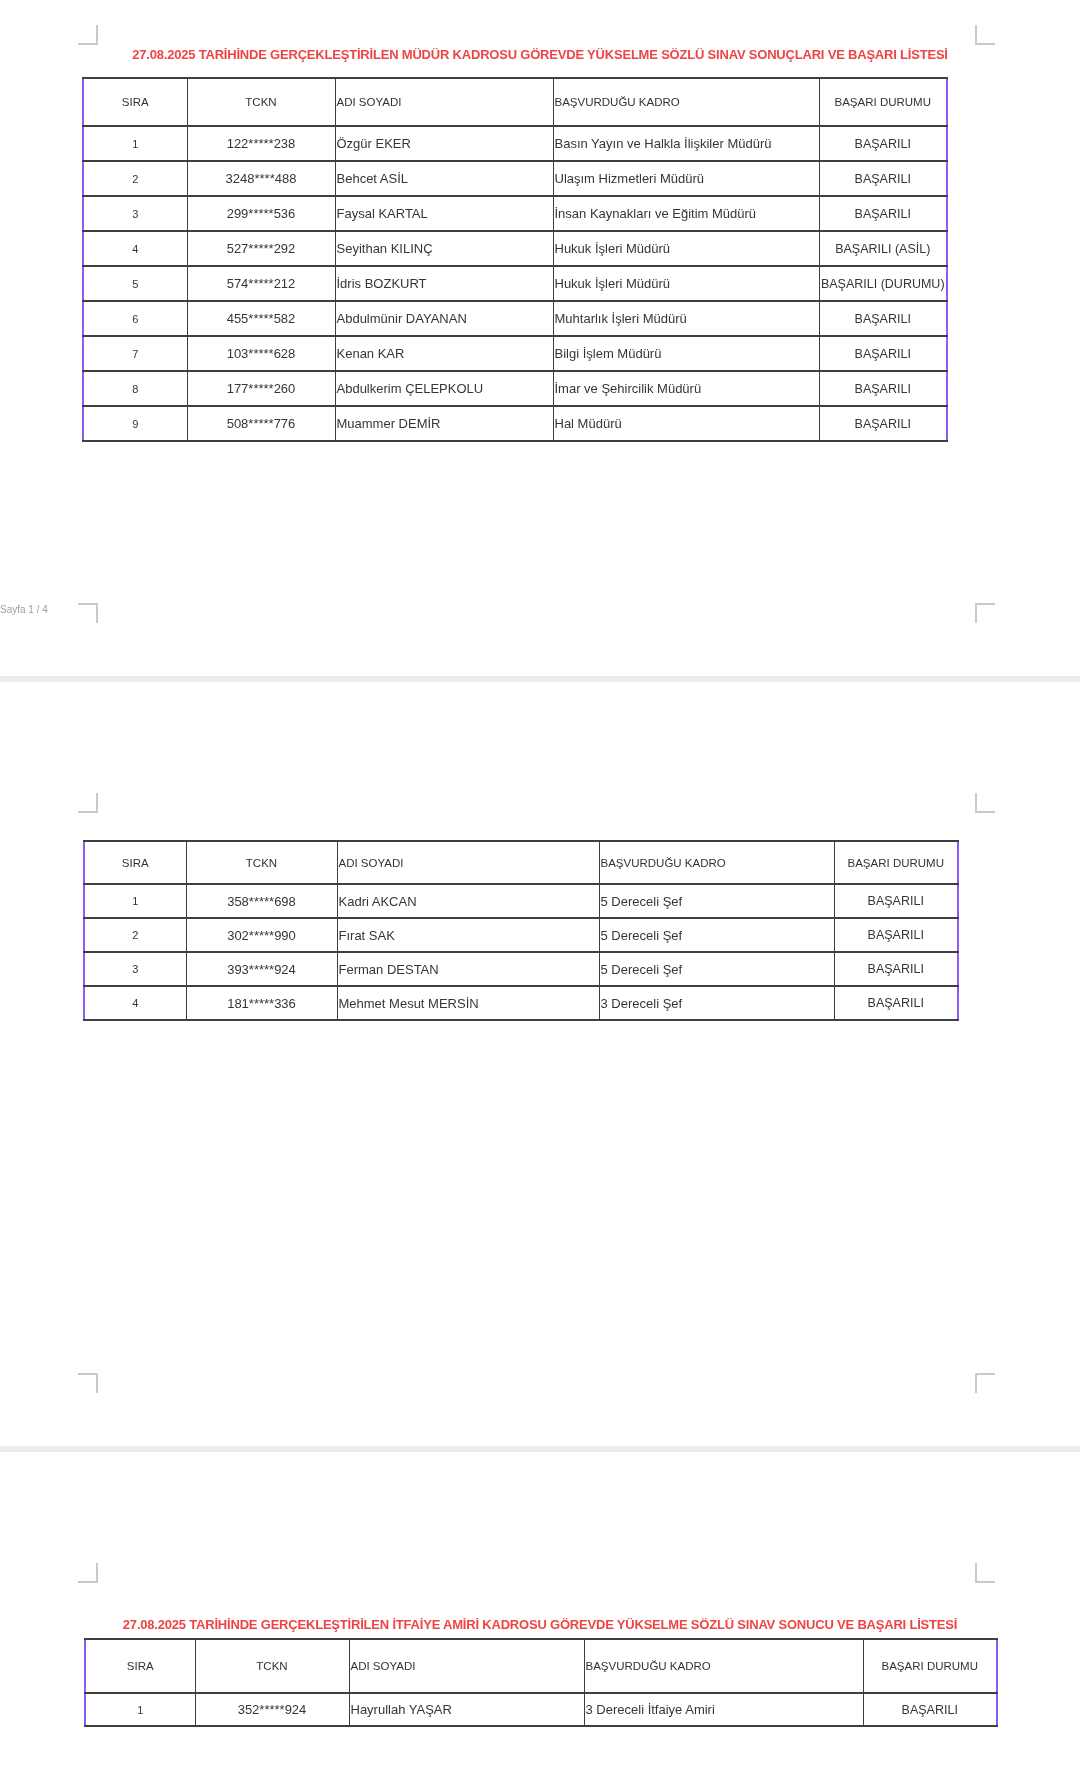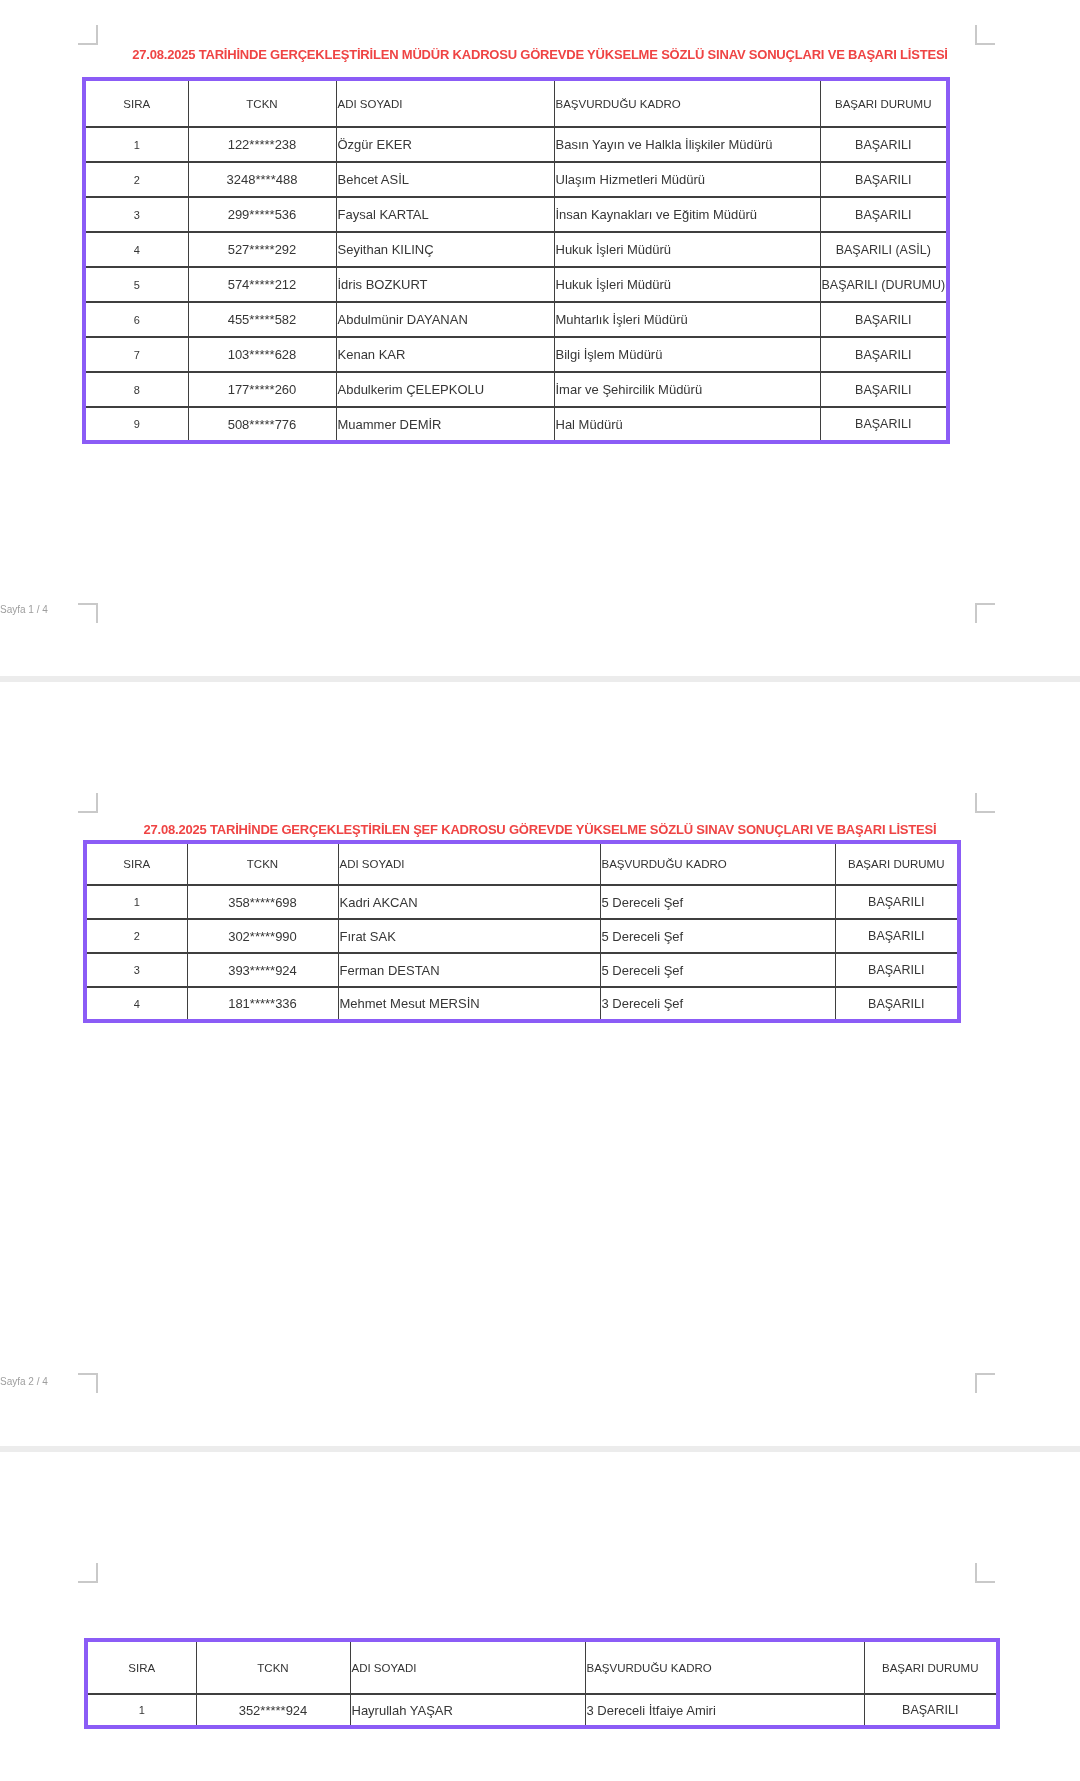--- a/index.html
+++ b/index.html
@@ -62,21 +62,21 @@
     white-space: nowrap;
   }
   .page-1 .doc-title { top: 38px; }
   .page-2 .doc-title { top: 815px; top: 131px; }
   .page-3 .doc-title { top: 156px; }
 
   table.results {
     position: absolute;
     border-collapse: collapse;
     table-layout: fixed;
-    border: 4px solid #8b5cf6;
+    border: 2px solid #8b5cf6;
   }
   .page-1 table.results { top: 77px;  left: 82px; width: 864px; }
   .page-2 table.results { top: 158px; left: 83px; width: 874px; }
   .page-3 table.results { top: 186px; left: 84px; width: 912px; }
 
   
   .t1 col.c0 { width: 104px; } .t1 col.c1 { width: 148px; } .t1 col.c2 { width: 218px; } .t1 col.c3 { width: 266px; } .t1 col.c4 { width: 128px; }
   .t2 col.c0 { width: 102px; } .t2 col.c1 { width: 151px; } .t2 col.c2 { width: 262px; } .t2 col.c3 { width: 235px; } .t2 col.c4 { width: 124px; }
   .t3 col.c0 { width: 110px; } .t3 col.c1 { width: 154px; } .t3 col.c2 { width: 235px; } .t3 col.c3 { width: 279px; } .t3 col.c4 { width: 134px; }
 
@@ -213,21 +213,20 @@
     <div class="page-footer">Sayfa 1 / 4</div>
     <span class="mark bl bottom left"></span>
     <span class="mark br bottom right"></span>
   </section>
 
   <div class="page-gap"></div>
 
   <section class="page page-2">
     <span class="mark tl top left"></span>
     <span class="mark tr top right"></span>
-    <h1 class="doc-title">27.08.2025 TARİHİNDE GERÇEKLEŞTİRİLEN ŞEF KADROSU GÖREVDE YÜKSELME SÖZLÜ SINAV SONUÇLARI VE BAŞARI LİSTESİ</h1>
     <table class="results t2">
         <colgroup>
           <col class="c0">
           <col class="c1">
           <col class="c2">
           <col class="c3">
           <col class="c4">
         </colgroup>
         <thead>
           <tr>
@@ -262,30 +261,30 @@
           </tr>
           <tr>
             <td class="c0">4</td>
             <td class="c1">181*****336</td>
             <td class="c2">Mehmet Mesut MERSİN</td>
             <td class="c3">3 Dereceli Şef</td>
             <td class="c4">BAŞARILI</td>
           </tr>
         </tbody>
       </table>
-    <div class="page-footer">Sayfa 2 / 4</div>
     <span class="mark bl bottom left"></span>
     <span class="mark br bottom right"></span>
   </section>
 
   <div class="page-gap"></div>
 
   <section class="page page-3">
     <span class="mark tl top left"></span>
     <span class="mark tr top right"></span>
+    <h1 class="doc-title">27.08.2025 TARİHİNDE GERÇEKLEŞTİRİLEN İTFAİYE AMİRİ KADROSU GÖREVDE YÜKSELME SÖZLÜ SINAV SONUCU VE BAŞARI LİSTESİ</h1>
     <table class="results t3">
         <colgroup>
           <col class="c0">
           <col class="c1">
           <col class="c2">
           <col class="c3">
           <col class="c4">
         </colgroup>
         <thead>
           <tr>

